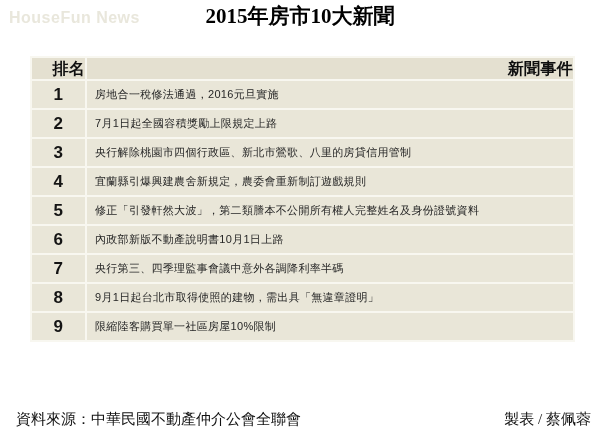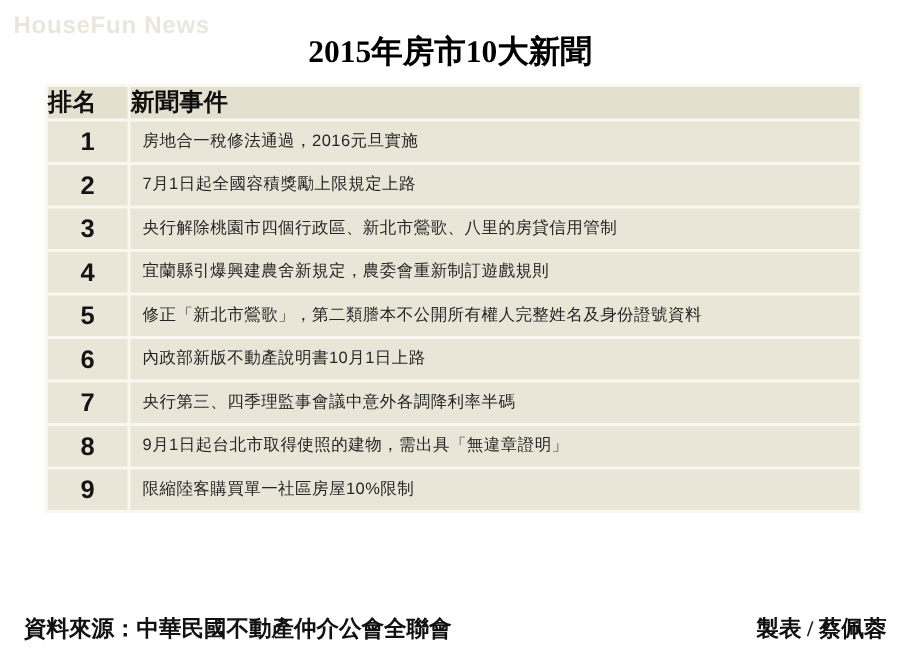--- a/index.html
+++ b/index.html
@@ -23,21 +23,21 @@
     left:9px;top:10px;
     color:var(--watermark);
     font-weight:bold;
     line-height:1.0;
     user-select:none;
   }
   .watermark .wm-zh{font-size:15px;letter-spacing:1px;padding-left:4px;}
   .watermark .wm-en{font-size:16px;letter-spacing:0.5px;}
   .title{
     position:absolute;
-    left:0;top:20px;width:600px;
+    left:0;top:2px;width:600px;
     text-align:center;
     font-family:"Liberation Serif","DejaVu Serif",serif;
     font-weight:bold;
     font-size:21px;
     color:#000000;
   }
   .table-wrap{
     position:absolute;
     left:30px;top:56px;
     width:545px;
@@ -56,42 +56,42 @@
     line-height:21px;
     letter-spacing:0.3px;
     vertical-align:middle;
   }
   thead th{
     background:var(--header-bg);
     height:20px;
     font-weight:bold;
     font-size:16px;
     color:#0f0f0f;
-    text-align:left;
+    text-align:right;
   }
   tbody td.rank{
     height:27px;
     text-align:center;
     font-weight:bold;
     font-size:17px;
     color:var(--rank-text);
   }
   tbody td.event{
     color:var(--text);
     text-align:left;
     padding:3px 4px 3px 8px;
   }
   .footer{
     position:absolute;
     left:0;top:410px;width:600px;
     display:flex;
     justify-content:space-between;
     padding:0 9px 0 16px;
     font-family:"Liberation Serif","DejaVu Serif",serif;
-    font-weight:700;
+    font-weight:400;
     font-size:15px;
     color:#111111;
   }
 </style>
 </head>
 <body>
 
 <div class="watermark">
   <div class="wm-en">HouseFun News</div>
 </div>
@@ -122,21 +122,21 @@
       <tr>
         <td class="rank">3</td>
         <td class="event">央行解除桃園市四個行政區、新北市鶯歌、八里的房貸信用管制</td>
       </tr>
       <tr>
         <td class="rank">4</td>
         <td class="event">宜蘭縣引爆興建農舍新規定，農委會重新制訂遊戲規則</td>
       </tr>
       <tr>
         <td class="rank">5</td>
-        <td class="event">修正「新北市鶯歌」，第二類謄本不公開所有權人完整姓名及身份證號資料</td>
+        <td class="event">修正「引發軒然大波」，第二類謄本不公開所有權人完整姓名及身份證號資料</td>
       </tr>
       <tr>
         <td class="rank">6</td>
         <td class="event">內政部新版不動產說明書10月1日上路</td>
       </tr>
       <tr>
         <td class="rank">7</td>
         <td class="event">央行第三、四季理監事會議中意外各調降利率半碼</td>
       </tr>
       <tr>

